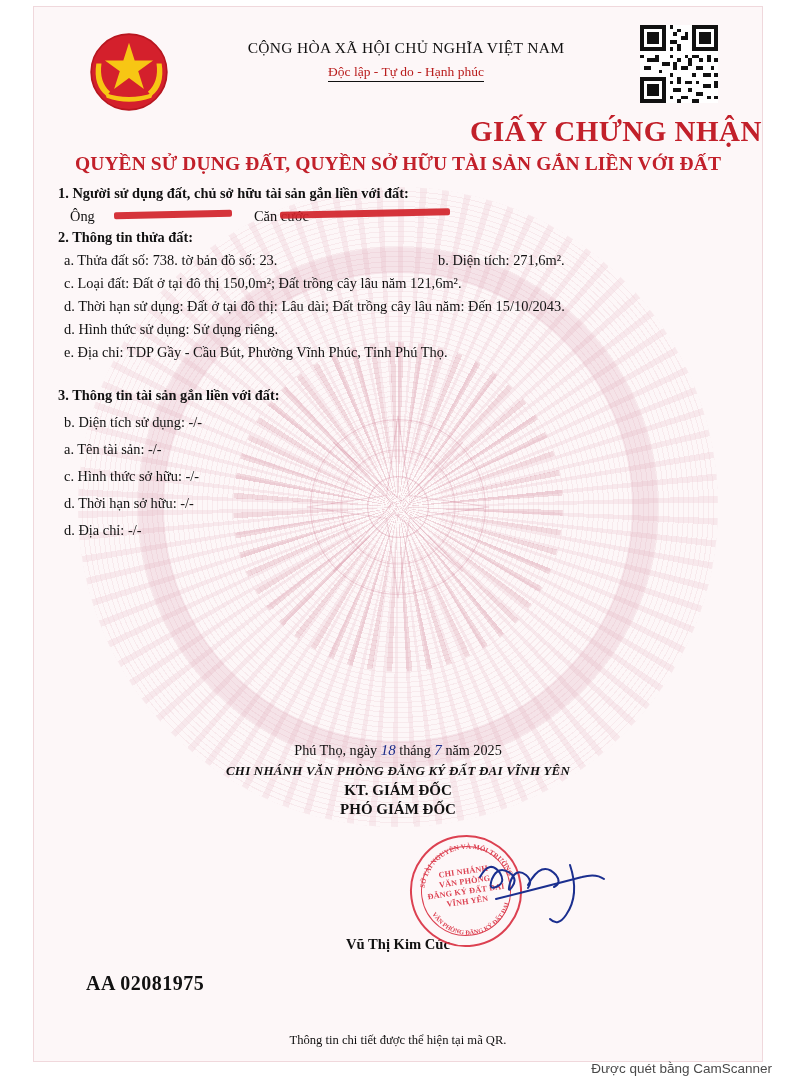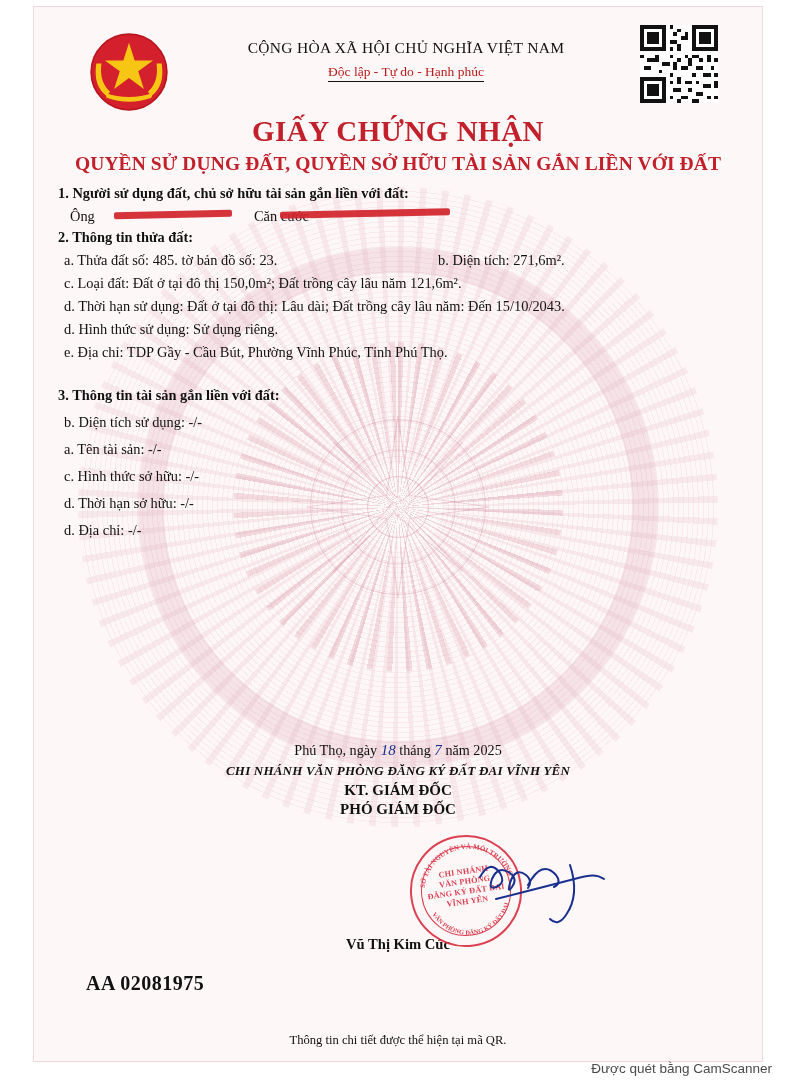--- a/index.html
+++ b/index.html
@@ -85,21 +85,21 @@
     font-family: "Liberation Serif", serif;
   }
   .motto {
     margin-top: 7px; font-size: 13.5px; color: #b91c1c;
     display: inline-block;
     border-bottom: 1.2px solid #111;
     padding-bottom: 1px;
   }
   .title1 {
     position: absolute; left: 0; right: 0; top: 108px;
-    text-align: center;
+    text-align: right;
     color: #c2202a;
     font-size: 29px; font-weight: bold; letter-spacing: .5px;
   }
   .title2 {
     position: absolute; left: 0; right: 0; top: 146px;
     text-align: center;
     color: #c2202a;
     font-size: 19.5px; font-weight: bold; letter-spacing: .1px;
   }
 
@@ -306,21 +306,21 @@
         <div class="redact-row">
           <span class="line indent" style="position:absolute;left:6px;top:0;">Ông</span>
           <span class="line" style="position:absolute;left:196px;top:0;">Căn cước</span>
           <span class="redact r1"></span>
           <span class="redact r2"></span>
         </div>
 
         <p class="line b">2. Thông tin thửa đất:</p>
 
         <div class="line two-col indent">
-          <span>a. Thửa đất số: 485.    tờ bản đồ số: 23.</span>
+          <span>a. Thửa đất số: 738.    tờ bản đồ số: 23.</span>
           <span class="col-b">b. Diện tích: 271,6m².</span>
         </div>
 
         <p class="line indent">c. Loại đất: Đất ở tại đô thị 150,0m²; Đất trồng cây lâu năm 121,6m².</p>
         <p class="line indent">d. Thời hạn sử dụng: Đất ở tại đô thị: Lâu dài; Đất trồng cây lâu năm: Đến 15/10/2043.</p>
         <p class="line indent">d. Hình thức sử dụng: Sử dụng riêng.</p>
         <p class="line indent">e. Địa chỉ: TDP Gầy - Cầu Bút, Phường Vĩnh Phúc, Tỉnh Phú Thọ.</p>
 
         <p class="line b" style="margin-top:22px">3. Thông tin tài sản gắn liền với đất:</p>
         <p class="line indent" style="margin-top:6px">b. Diện tích sử dụng: -/-</p>

